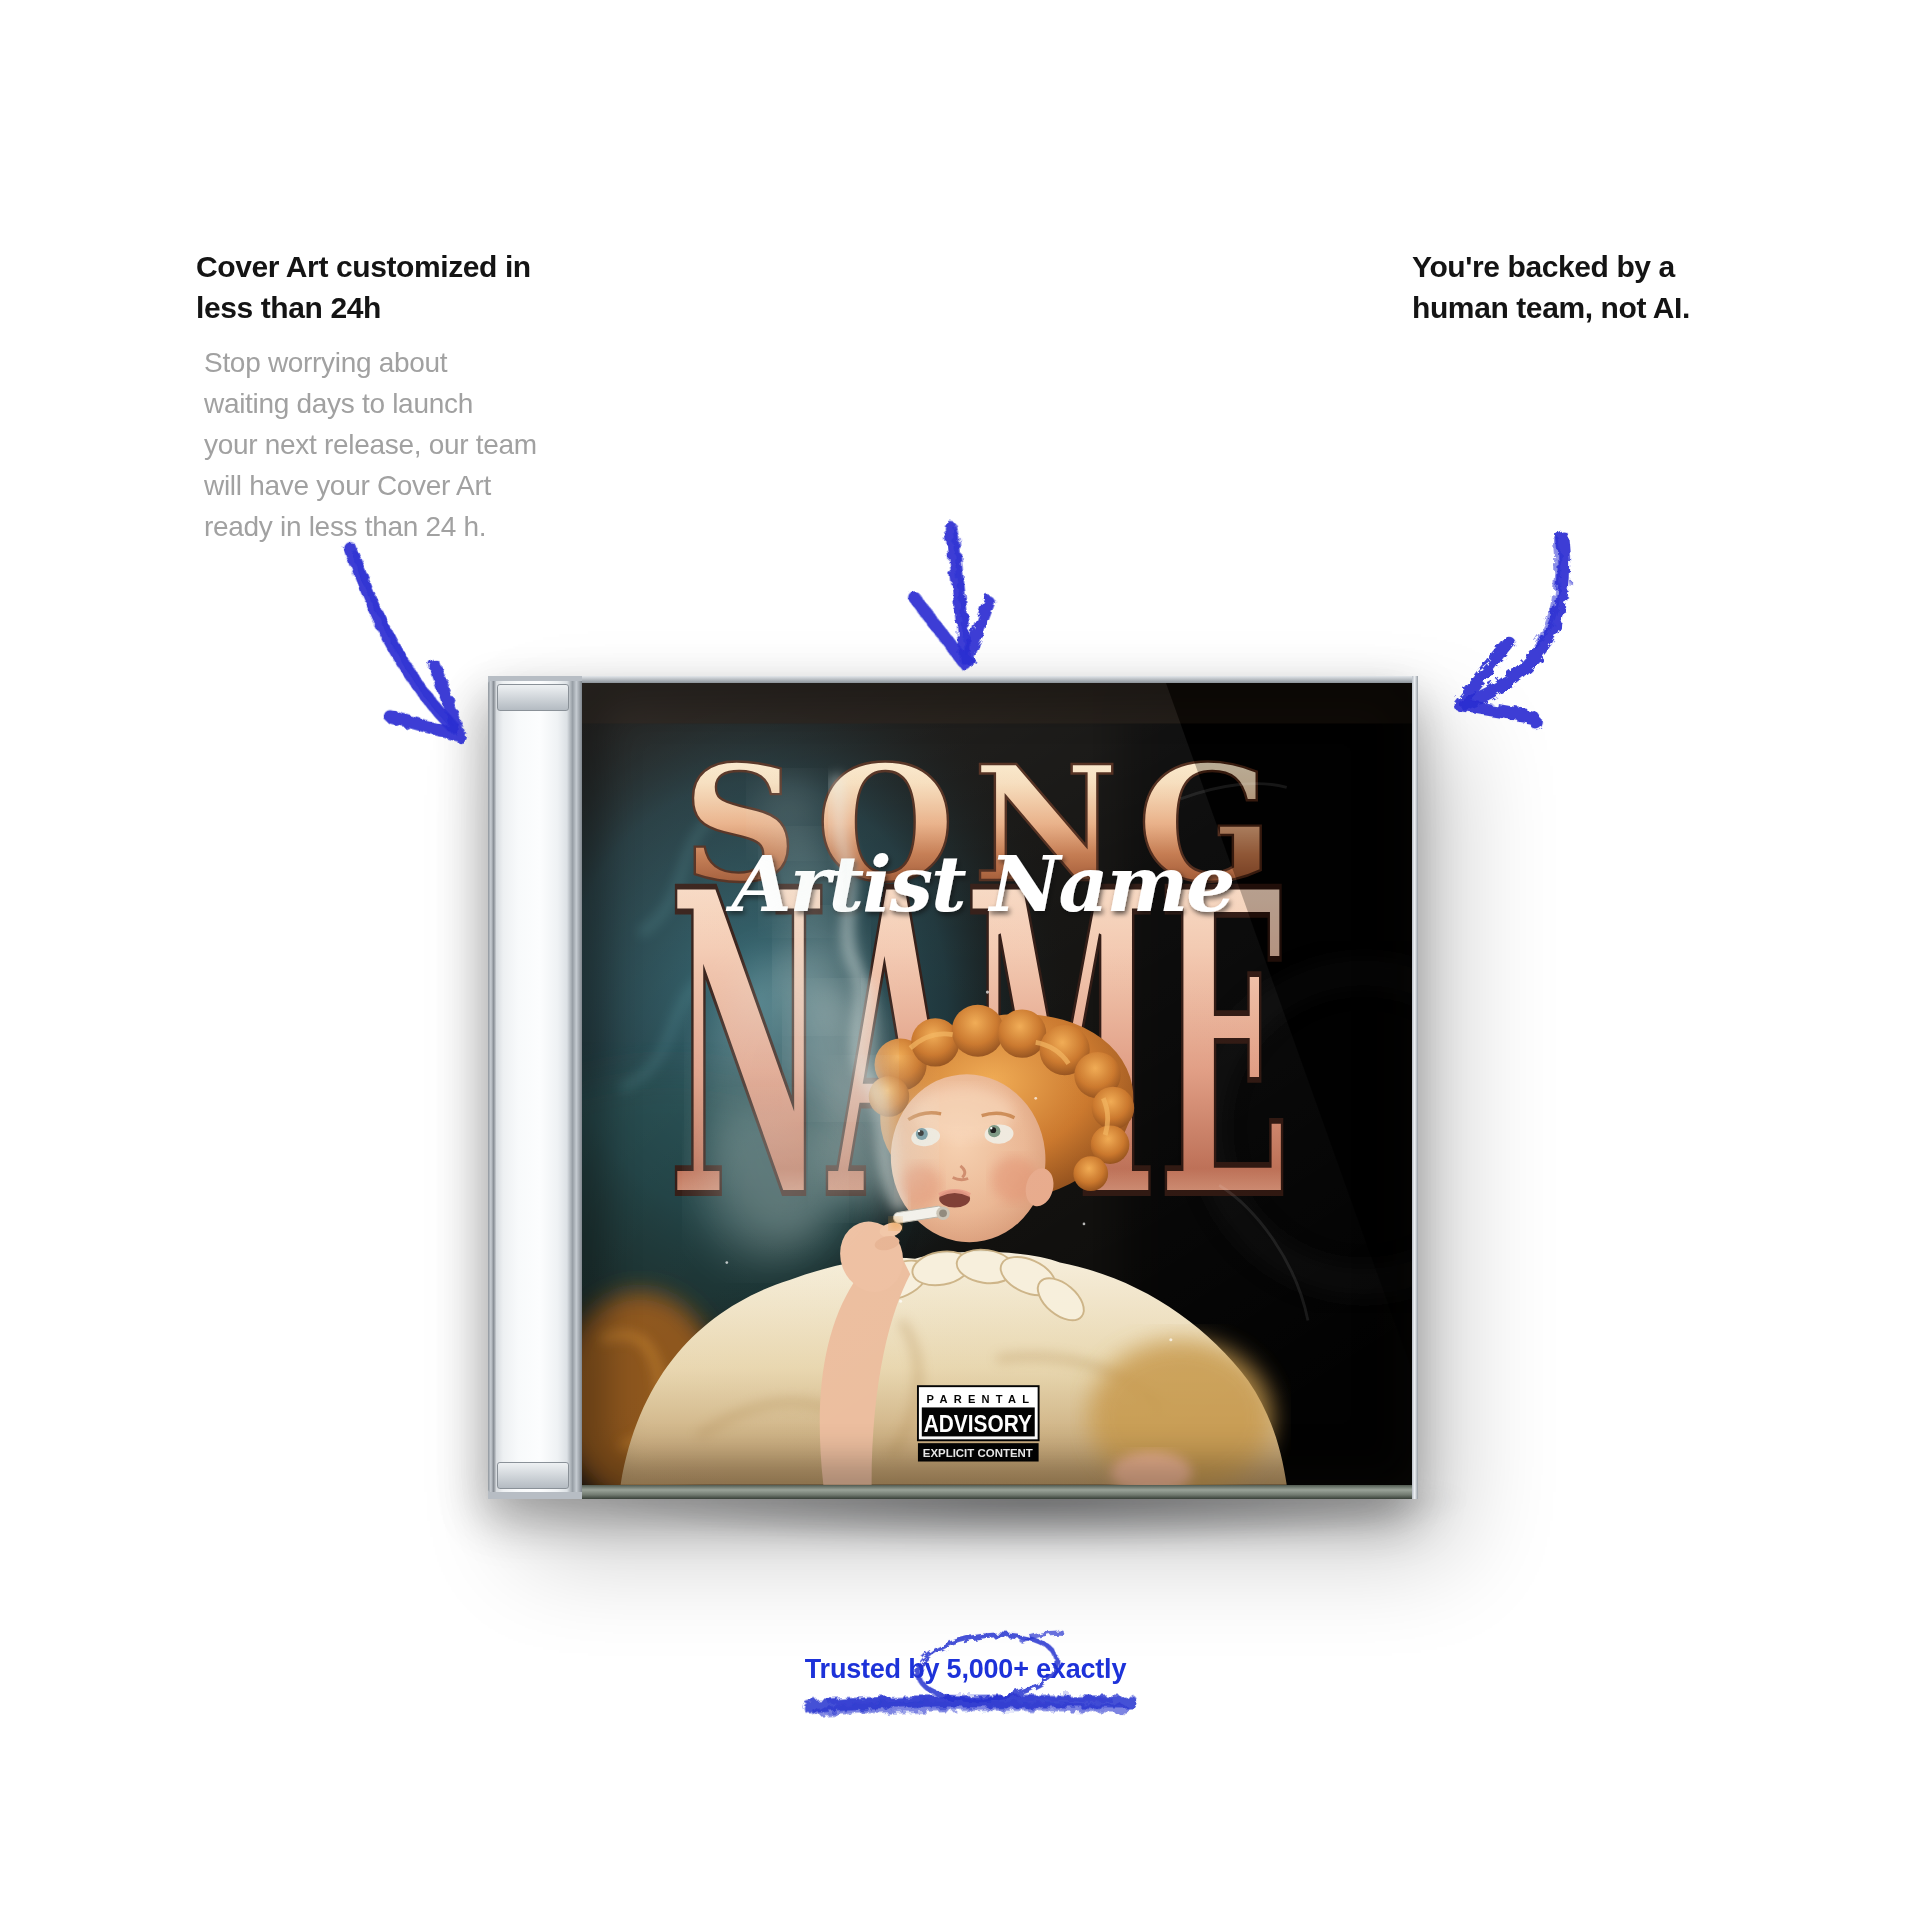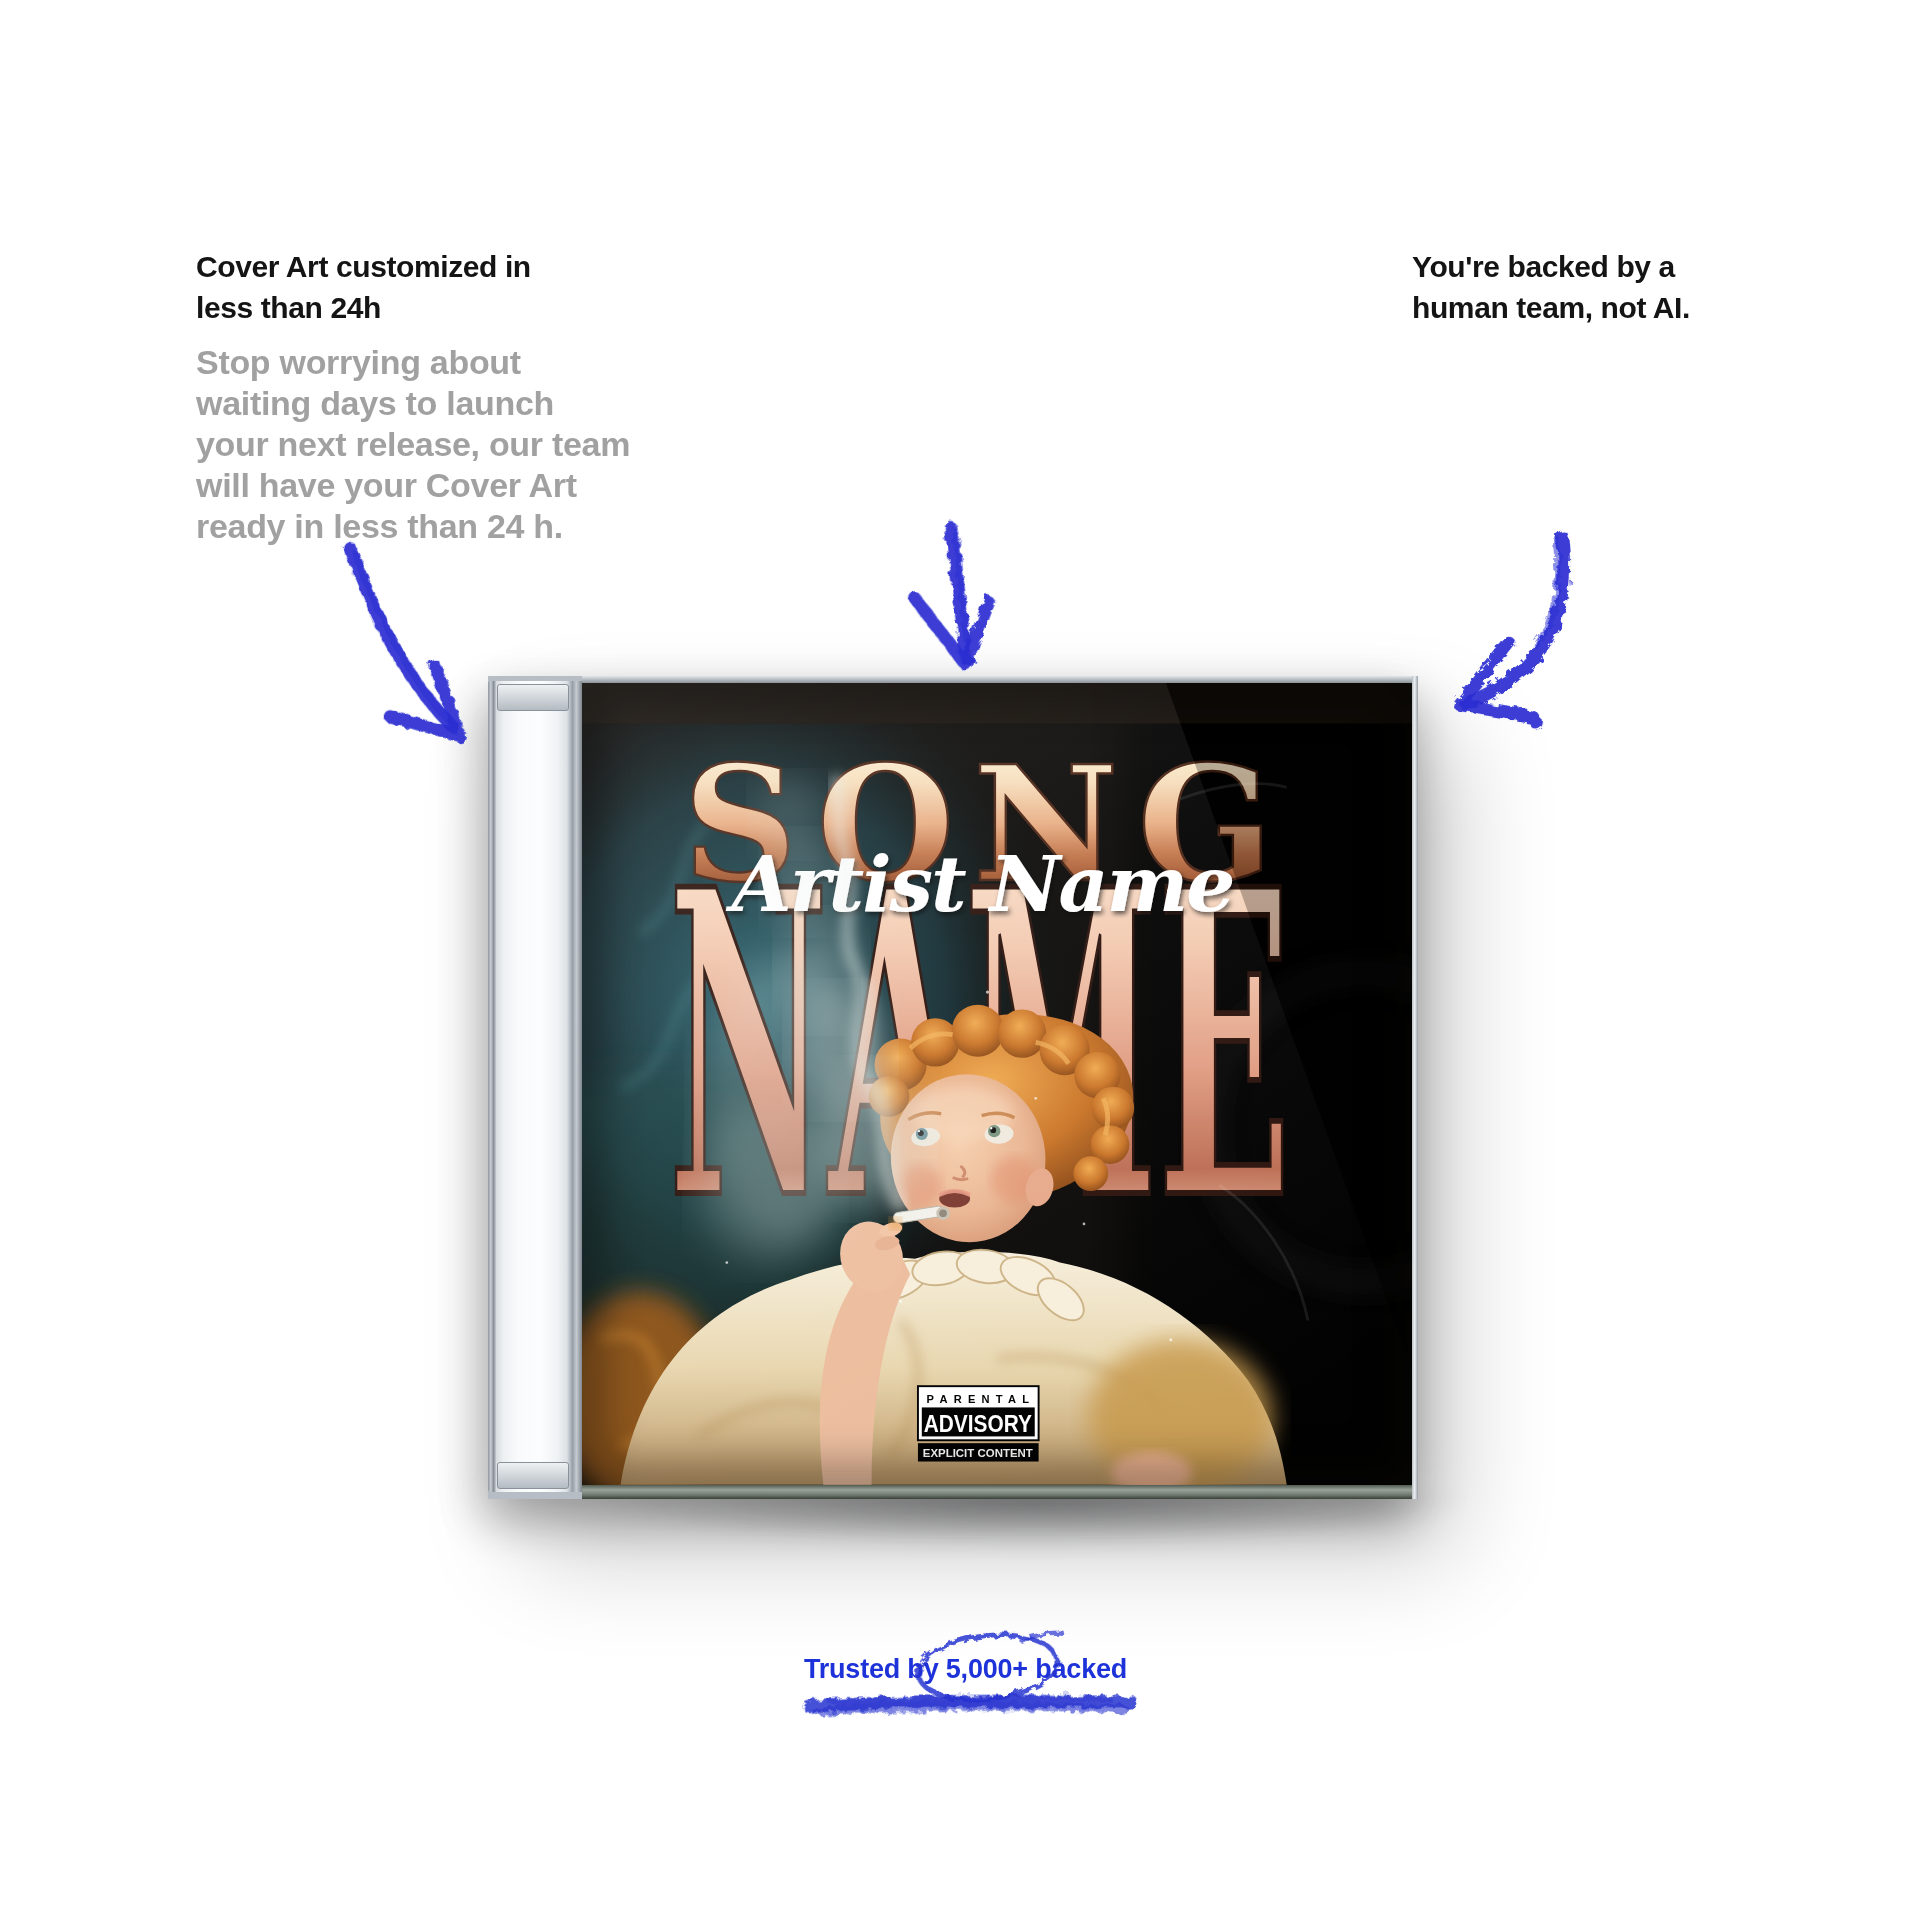--- a/index.html
+++ b/index.html
@@ -11,21 +11,21 @@
   
   .feature{position:absolute;top:246px;width:444px;}
   .feature.f1{left:196px;}
   .feature.f2{left:803px;}
   .feature.f3{left:1412px;}
   .feature h3{
     margin:0 0 13.5px 0;font-size:30px;line-height:41px;font-weight:700;
     color:#141414;letter-spacing:-0.4px;white-space:pre-line;
   }
   .feature p{
-    margin:0;font-size:34px;line-height:41px;font-weight:700;
+    margin:8px;font-size:28px;line-height:41px;font-weight:400;
     color:#a1a1a1;letter-spacing:-0.3px;white-space:pre-line;
   }
   
   .floor-shadow{
     position:absolute;left:517px;top:1489px;width:975px;height:135px;
     background:radial-gradient(ellipse 62% 52% at 53% 8%,rgba(28,31,36,.33),rgba(28,31,36,0) 72%);
     filter:blur(6.8px);
   }
   .cd-case{
     position:absolute;left:488px;top:676px;width:930px;height:823px;
@@ -259,21 +259,21 @@
       </g>
 
       <polygon points="0,0 605,0 902,830 0,830" fill="url(#sheen)"></polygon>
       <polygon points="605,0 860,0 860,830 902,830" fill="#000" opacity=".26"></polygon>
       <path d="M660 520 C700 545 740 600 752 660 M620 120 C660 105 700 100 730 108" stroke="#ffffff" stroke-width="3" fill="none" opacity=".09"></path>
       <rect x="0" y="0" width="860" height="830" fill="none" stroke="#000" stroke-width="46" opacity=".32" filter="url(#b20)"></rect>
     </svg>
   </div>
 </div>
 
-<div class="footer-line"><span>Trusted by </span><span>5,000+</span><span> backed</span></div>
+<div class="footer-line"><span>Trusted by </span><span>5,000+</span><span> exactly</span></div>
 
 <svg class="overlay-svg" viewBox="0 0 2000 2000">
   <defs>
     <filter id="crayon" x="-25%" y="-25%" width="150%" height="150%">
       <feTurbulence type="fractalNoise" baseFrequency="0.11" numOctaves="3" seed="7" result="n"></feTurbulence>
       <feDisplacementMap in="SourceGraphic" in2="n" scale="9"></feDisplacementMap>
     </filter>
   </defs>
   <g filter="url(#crayon)" stroke="#2a2ed1" fill="none" stroke-linecap="round" stroke-linejoin="round">
 

